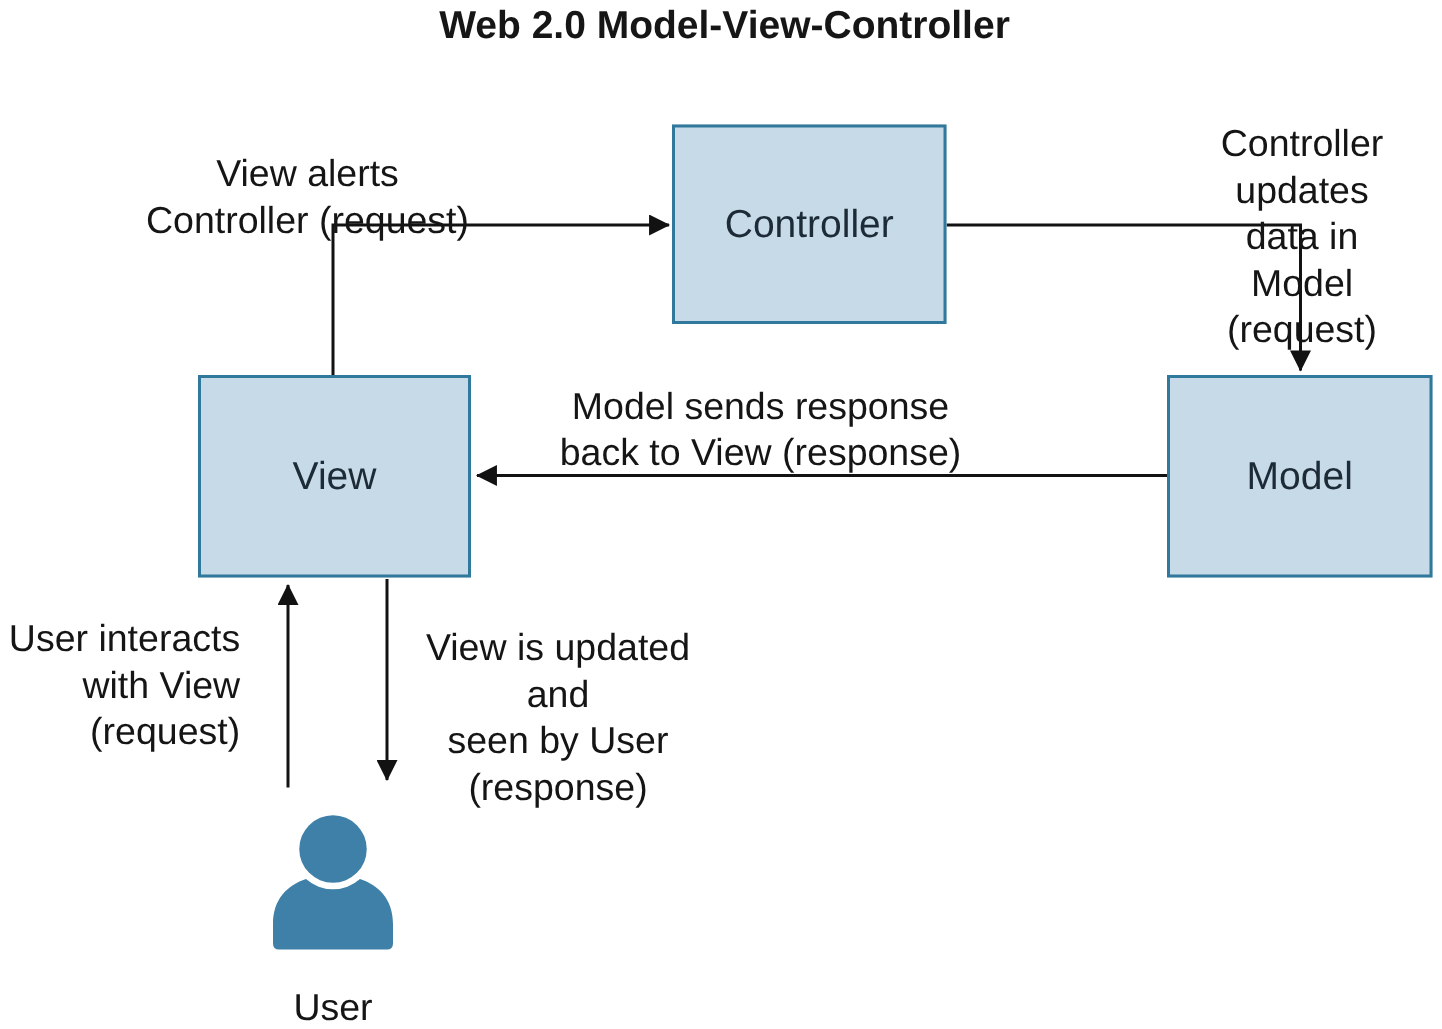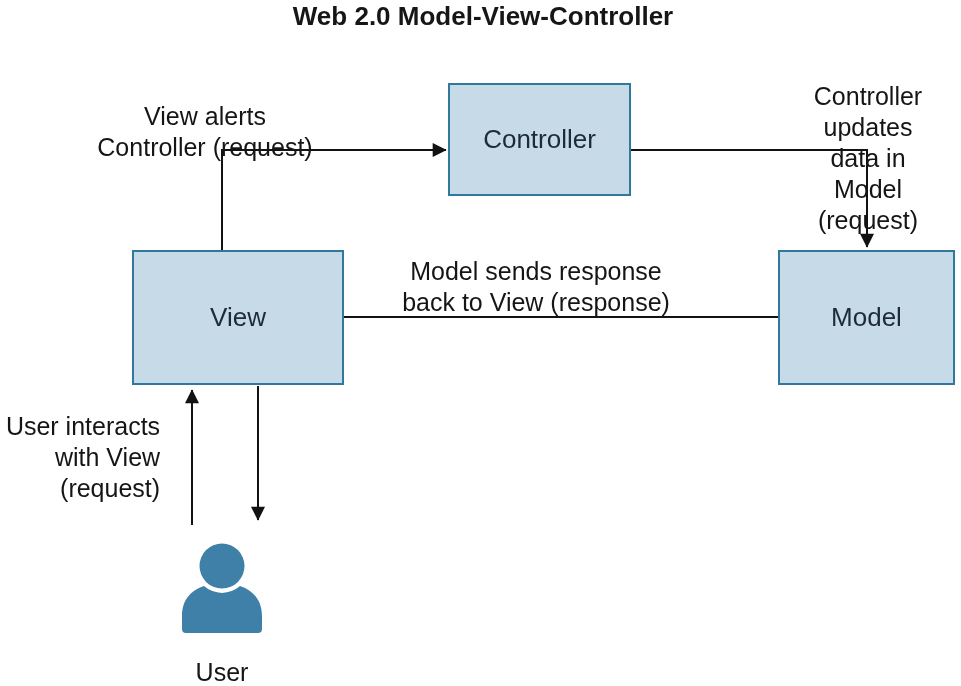--- a/index.html
+++ b/index.html
@@ -32,35 +32,35 @@
     position: absolute;
     box-sizing: border-box;
     background: #c7dae8;
     border: 2.5px solid #30789c;
     display: flex;
     align-items: center;
     justify-content: center;
     font-size: 26px;
     color: #1c2b36;
   }
-  .box-controller { left: 448px; top: 83px;  width: 183px; height: 113px; }
-  .box-view       { left: 132px; top: 250px; width: 212px; height: 135px; }
+  .box-controller { left: 448px; top: 83px;  width: 183px; height: 133px; }
+  .box-view       { left: 132px; top: 250px; width: 182px; height: 135px; }
   .box-model      { left: 778px; top: 250px; width: 177px; height: 135px; }
   .lbl {
     position: absolute;
     transform: translateX(-50%);
     font-size: 25px;
     line-height: 31px;
     text-align: center;
     white-space: pre-line;
     color: #151515;
   }
   .lbl-view-alerts        { left: 205px; top: 61px; margin-top: 40px;  }
   .lbl-controller-updates { left: 868px; top: 81px;  }
-  .lbl-model-sends        { left: 536px; top: 256px; }
+  .lbl-model-sends        { left: 507px; top: 256px; }
   .lbl-user-interacts     { left: 83px;  top: 411px; text-align: right; }
   .lbl-view-updated       { left: 372px; top: 417px; }
   .lbl-user               { left: 222px; top: 657px; }
   .edge-path {
     fill: none;
     stroke: #121212;
     stroke-width: 2px;
   }
 </style>
 </head>
@@ -111,16 +111,20 @@
   <div class="lbl lbl-controller-updates">Controller updates
 data in Model (request)</div>
 
   <div class="lbl lbl-model-sends">Model sends response
 back to View (response)</div>
 
   <div class="lbl lbl-user-interacts">User interacts
 with View
 (request)</div>
 
+  <div class="lbl lbl-view-updated">View is updated
+and
+seen by User
+(response)</div>
 
   <div class="lbl lbl-user">User</div>
 
 </div>
 
 </body></html>

